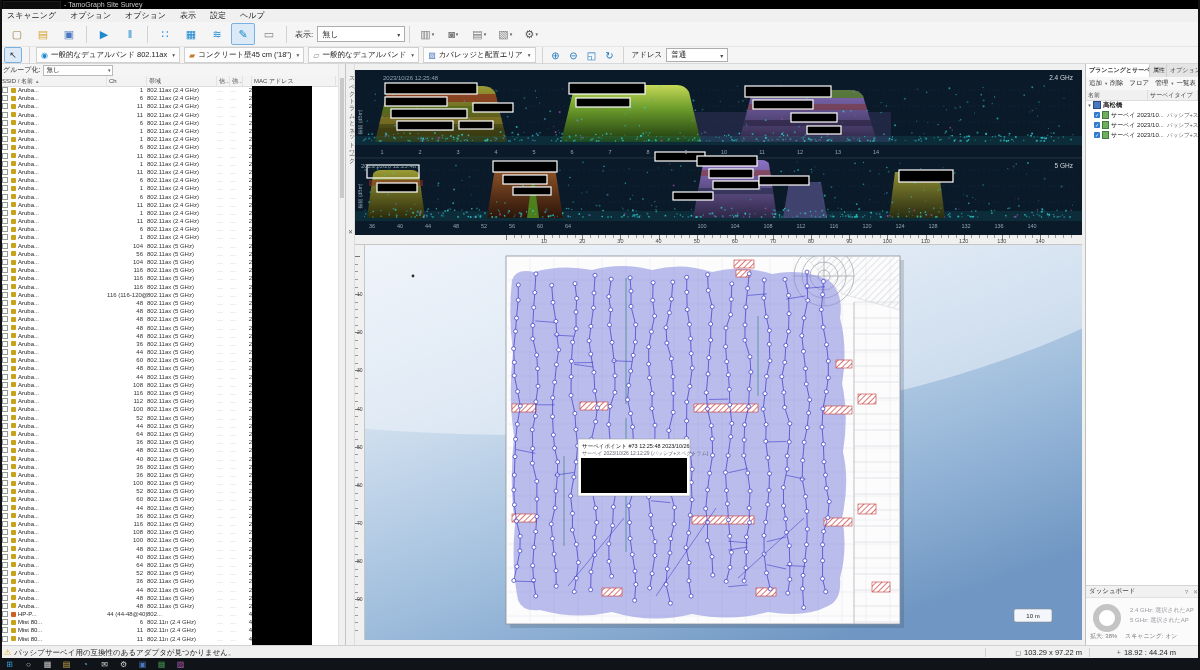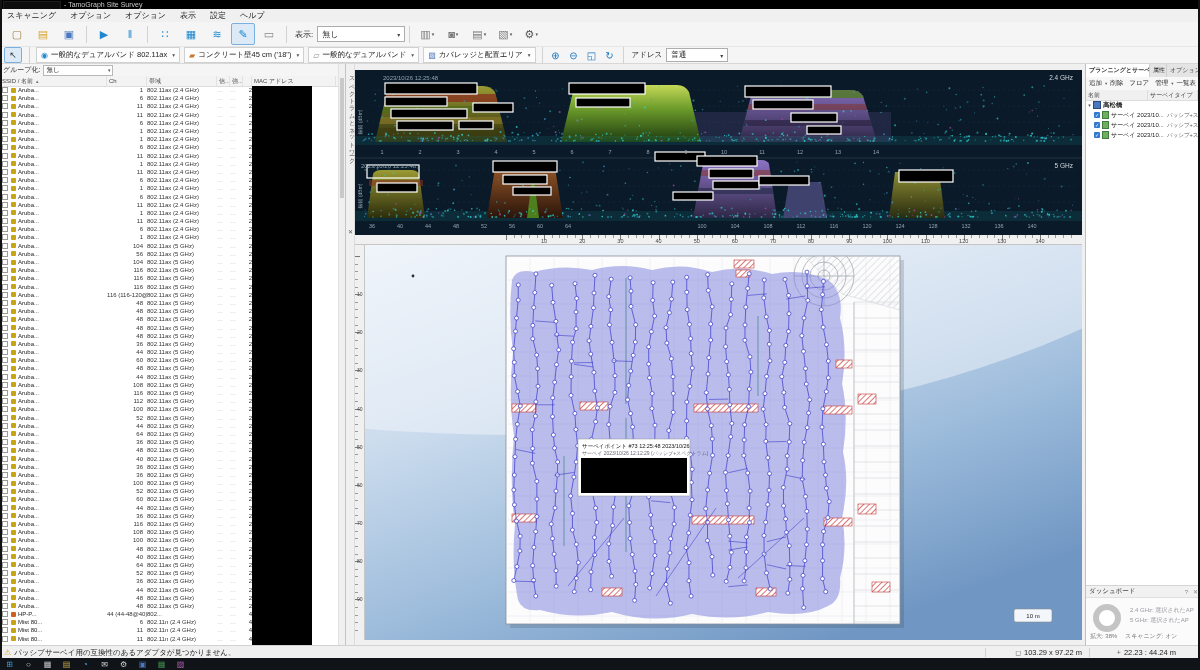--- a/index.html
+++ b/index.html
@@ -3030,21 +3030,21 @@
       <span>パッシブサーベイ用の互換性のあるアダプタが見つかりません。</span>
     </div>
     <div class="sb-div" style="right:214px"></div>
     <div class="sb-right" id="sb-dim">
       <span class="sb-ico">◻</span>
       <span>103.29 x 97.22 m</span>
     </div>
     <div class="sb-div" style="right:110px"></div>
     <div class="sb-right" id="sb-pos">
       <span class="sb-ico">+</span>
-      <span>22.23 : 44.24 m</span>
+      <span>18.92 : 44.24 m</span>
     </div>
   </div>
 
   <div id="taskbar">
       <div class="tk-ico" style="color: rgb(58, 155, 220);">⊞</div>
       <div class="tk-ico" style="color: rgb(207, 207, 207);">○</div>
       <div class="tk-ico" style="color: rgb(207, 207, 207);">▦</div>
       <div class="tk-ico" style="color: rgb(216, 178, 74);">▤</div>
       <div class="tk-ico" style="color: rgb(74, 163, 220);">◔</div>
       <div class="tk-ico" style="color: rgb(207, 207, 207);">✉</div>

